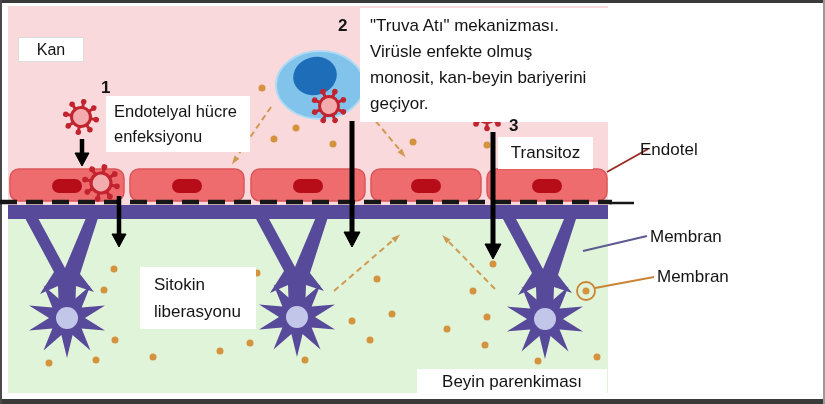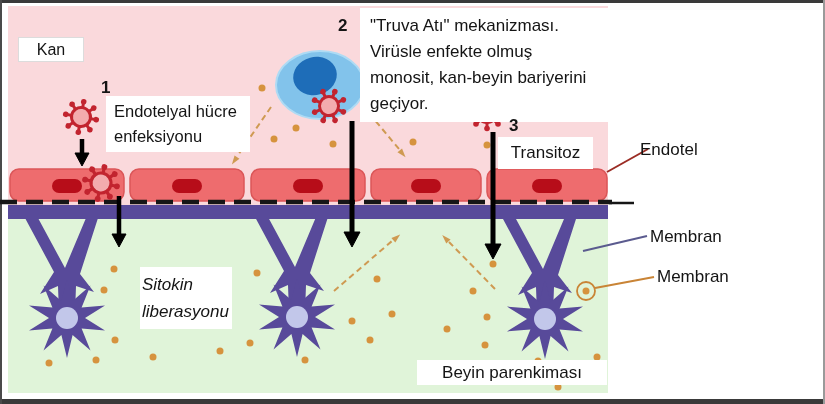--- a/index.html
+++ b/index.html
@@ -10,22 +10,22 @@
   .whitebox{background:#ffffff;}
   .num{font-weight:700;font-size:17px;}
   .kan-box{left:18px;top:37px;width:64px;height:23px;display:flex;align-items:center;justify-content:center;
            background:#fff;border:1px solid #dcdcdc;font-size:16px;}
   .step1-num{left:101px;top:77px;}
   .step1-box{left:106px;top:96px;width:128px;padding:3px 8px;line-height:25px;font-size:16.5px;}
   .step2-num{left:338px;top:15px;}
   .step2-box{left:360px;top:8px;width:228px;padding:5px 10px;line-height:26px;}
   .step3-num{left:509px;top:115px;}
   .step3-box{left:498px;top:137px;width:95px;height:32px;display:flex;align-items:center;justify-content:center;}
-  .cytorel-box{left:140px;top:267px;width:88px;padding:4px 2px;line-height:27px;font-style:italic;}
-  .brain-box{left:417px;top:360px;width:190px;height:25px;display:flex;align-items:center;justify-content:center;}
+  .cytorel-box{left:140px;top:267px;width:88px;padding:4px 14px;line-height:27px;}
+  .brain-box{left:417px;top:369px;width:190px;height:25px;display:flex;align-items:center;justify-content:center;}
   .lab-endotel{left:640px;top:139px;}
   .lab-bazal{left:637px;top:195px;}
   .lab-astrosit{left:650px;top:226px;}
   .lab-sitokin{left:657px;top:266px;}
 </style>
 </head>
 <body>
 
 <div id="stage">
 

